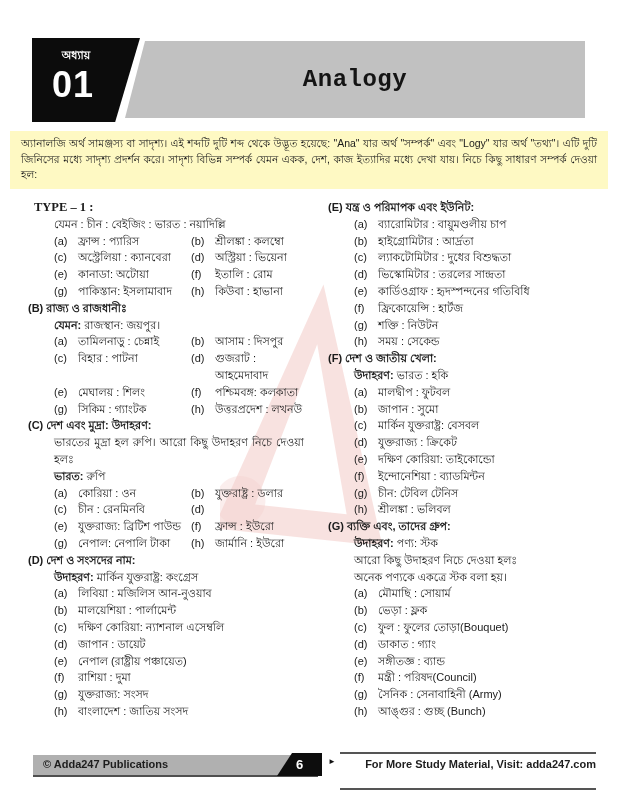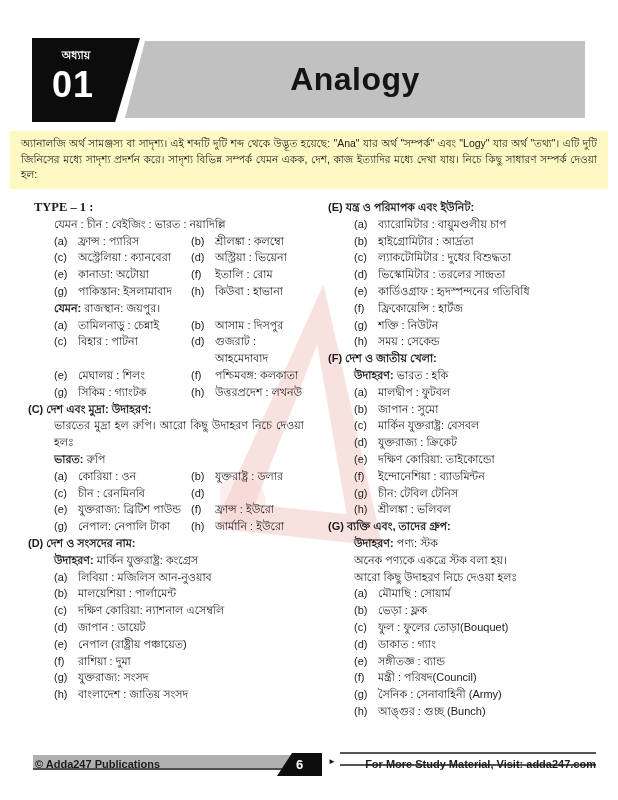--- a/index.html
+++ b/index.html
@@ -7,22 +7,22 @@
         font-family:"Liberation Sans","DejaVu Sans",sans-serif;color:#1b1b1b;}
 
   
   .chapter-header{position:absolute;left:32px;right:33px;top:38px;height:84px;}
   .chapter-box{position:absolute;left:0;top:0;width:108px;height:84px;background:#0c0c0c;
                clip-path:polygon(0 0,100% 0,77% 100%,0 100%);color:#fff;text-align:center;}
   .chapter-label{font-size:11px;font-weight:bold;padding:9px 26px 0 6px;}
   .chapter-number{font-size:36px;font-weight:bold;line-height:38px;padding-right:26px;letter-spacing:1px;}
   .title-banner{position:absolute;left:93px;right:0;top:3px;height:77px;background:#c1c1c1;
                 clip-path:polygon(20px 0,100% 0,100% 100%,0 100%);}
-  .title-banner h1{margin:0;text-align:center;line-height:77px;font-size:32px;font-weight:bold;
-                   font-family:Liberation Sans, sans-serif;color:#141414;letter-spacing:.5px;}
+  .title-banner h1{margin:0;text-align:center;line-height:77px;font-size:24px;font-weight:bold;
+                   font-family:Liberation Mono, monospace;color:#141414;letter-spacing:.5px;}
 
   
   .intro-box{position:absolute;left:10px;right:10px;top:131px;background:#fef9c3;
              padding:5px 11px 6px 11px;font-size:10.5px;line-height:15.5px;text-align:justify;}
 
   
   .watermark{position:absolute;left:220px;top:282px;width:185px;height:262px;z-index:0;pointer-events:none;}
 
   
   .columns{position:absolute;left:28px;right:14px;top:199px;height:556px;display:flex;gap:24px;
@@ -36,28 +36,28 @@
   .sec-line{margin-left:26px;text-align:justify;}
   .line-bold{font-weight:bold;}
   .items{margin-left:26px;}
   .items.cols2{display:grid;grid-template-columns:137px auto;}
   .item{display:flex;}
   .item-id{width:24px;flex:none;}
   .item-text{flex:1;}
 
   
   .footer{position:absolute;left:0;right:0;top:752px;height:30px;font-size:11px;z-index:2;}
-  .footer-gray{position:absolute;left:33px;top:3px;width:285px;height:15px;background:#b0b0b0;
+  .footer-gray{position:absolute;left:33px;top:3px;width:285px;height:22px;background:#b0b0b0;
                border-bottom:2px solid #4f4f4f;font-weight:bold;font-size:11px;line-height:19px;
-               padding-left:2px;box-sizing:border-box;color:#1d1d1d;}
+               padding-left:10px;box-sizing:border-box;color:#1d1d1d;}
   .page-badge{position:absolute;left:277px;top:1px;width:45px;height:23px;background:#0d0d0d;color:#ffffff;
               clip-path:polygon(15px 0,100% 0,100% 100%,0 100%);text-align:center;font-weight:bold;
               font-size:13px;line-height:23px;}
   .footer-arrow{position:absolute;left:328px;top:5px;font-size:8px;color:#111;}
-  .footer-right{position:absolute;left:340px;right:22px;top:0;height:14px;border-top:2px solid #555;
+  .footer-right{position:absolute;left:340px;right:22px;top:0;height:38px;border-top:2px solid #555;
                 border-bottom:2px solid #555;box-sizing:border-box;text-align:right;font-weight:bold;
                 line-height:20px;color:#1d1d1d;}
 </style>
 </head>
 <body>
 
 <div class="page">
 
   <div class="chapter-header">
     <div class="chapter-box">
@@ -113,20 +113,21 @@
                 <span class="item-id">(g)</span>
                 <span class="item-text">পাকিস্তান: ইসলামাবাদ</span>
               </p>
               <p class="item">
                 <span class="item-id">(h)</span>
                 <span class="item-text">কিউবা : হাভানা</span>
               </p>
             </div>
           </div>
           <div class="section">
+            <p class="sec-heading"><span class="sec-id">(B)</span> <span class="sec-bold">রাজ্য ও রাজধানীঃ</span></p>
             <p class="sec-line"><b class="line-bold">যেমন:</b> <span class="line-text">রাজস্থান: জয়পুর।</span></p>
             <div class="items cols2">
               <p class="item">
                 <span class="item-id">(a)</span>
                 <span class="item-text">তামিলনাড়ু : চেন্নাই</span>
               </p>
               <p class="item">
                 <span class="item-id">(b)</span>
                 <span class="item-text">আসাম : দিসপুর</span>
               </p>
@@ -307,22 +308,22 @@
               </p>
               <p class="item">
                 <span class="item-id">(h)</span>
                 <span class="item-text">শ্রীলঙ্কা : ভলিবল</span>
               </p>
             </div>
           </div>
           <div class="section">
             <p class="sec-heading"><span class="sec-id">(G)</span> <span class="sec-bold">ব্যক্তি এবং, তাদের গ্রুপ:</span></p>
             <p class="sec-line"><b class="line-bold">উদাহরণ:</b> <span class="line-text">পণ্য: স্টক</span></p>
+            <p class="sec-line"><span class="line-text">আরো কিছু উদাহরণ নিচে দেওয়া হলঃ</span></p>
             <p class="sec-line"><span class="line-text">অনেক পণ্যকে একত্রে স্টক বলা হয়।</span></p>
-            <p class="sec-line"><span class="line-text">আরো কিছু উদাহরণ নিচে দেওয়া হলঃ</span></p>
             <div class="items cols1">
               <p class="item">
                 <span class="item-id">(a)</span>
                 <span class="item-text">মৌমাছি : সোয়ার্ম</span>
               </p>
               <p class="item">
                 <span class="item-id">(b)</span>
                 <span class="item-text">ভেড়া : ফ্লক</span>
               </p>
               <p class="item">

